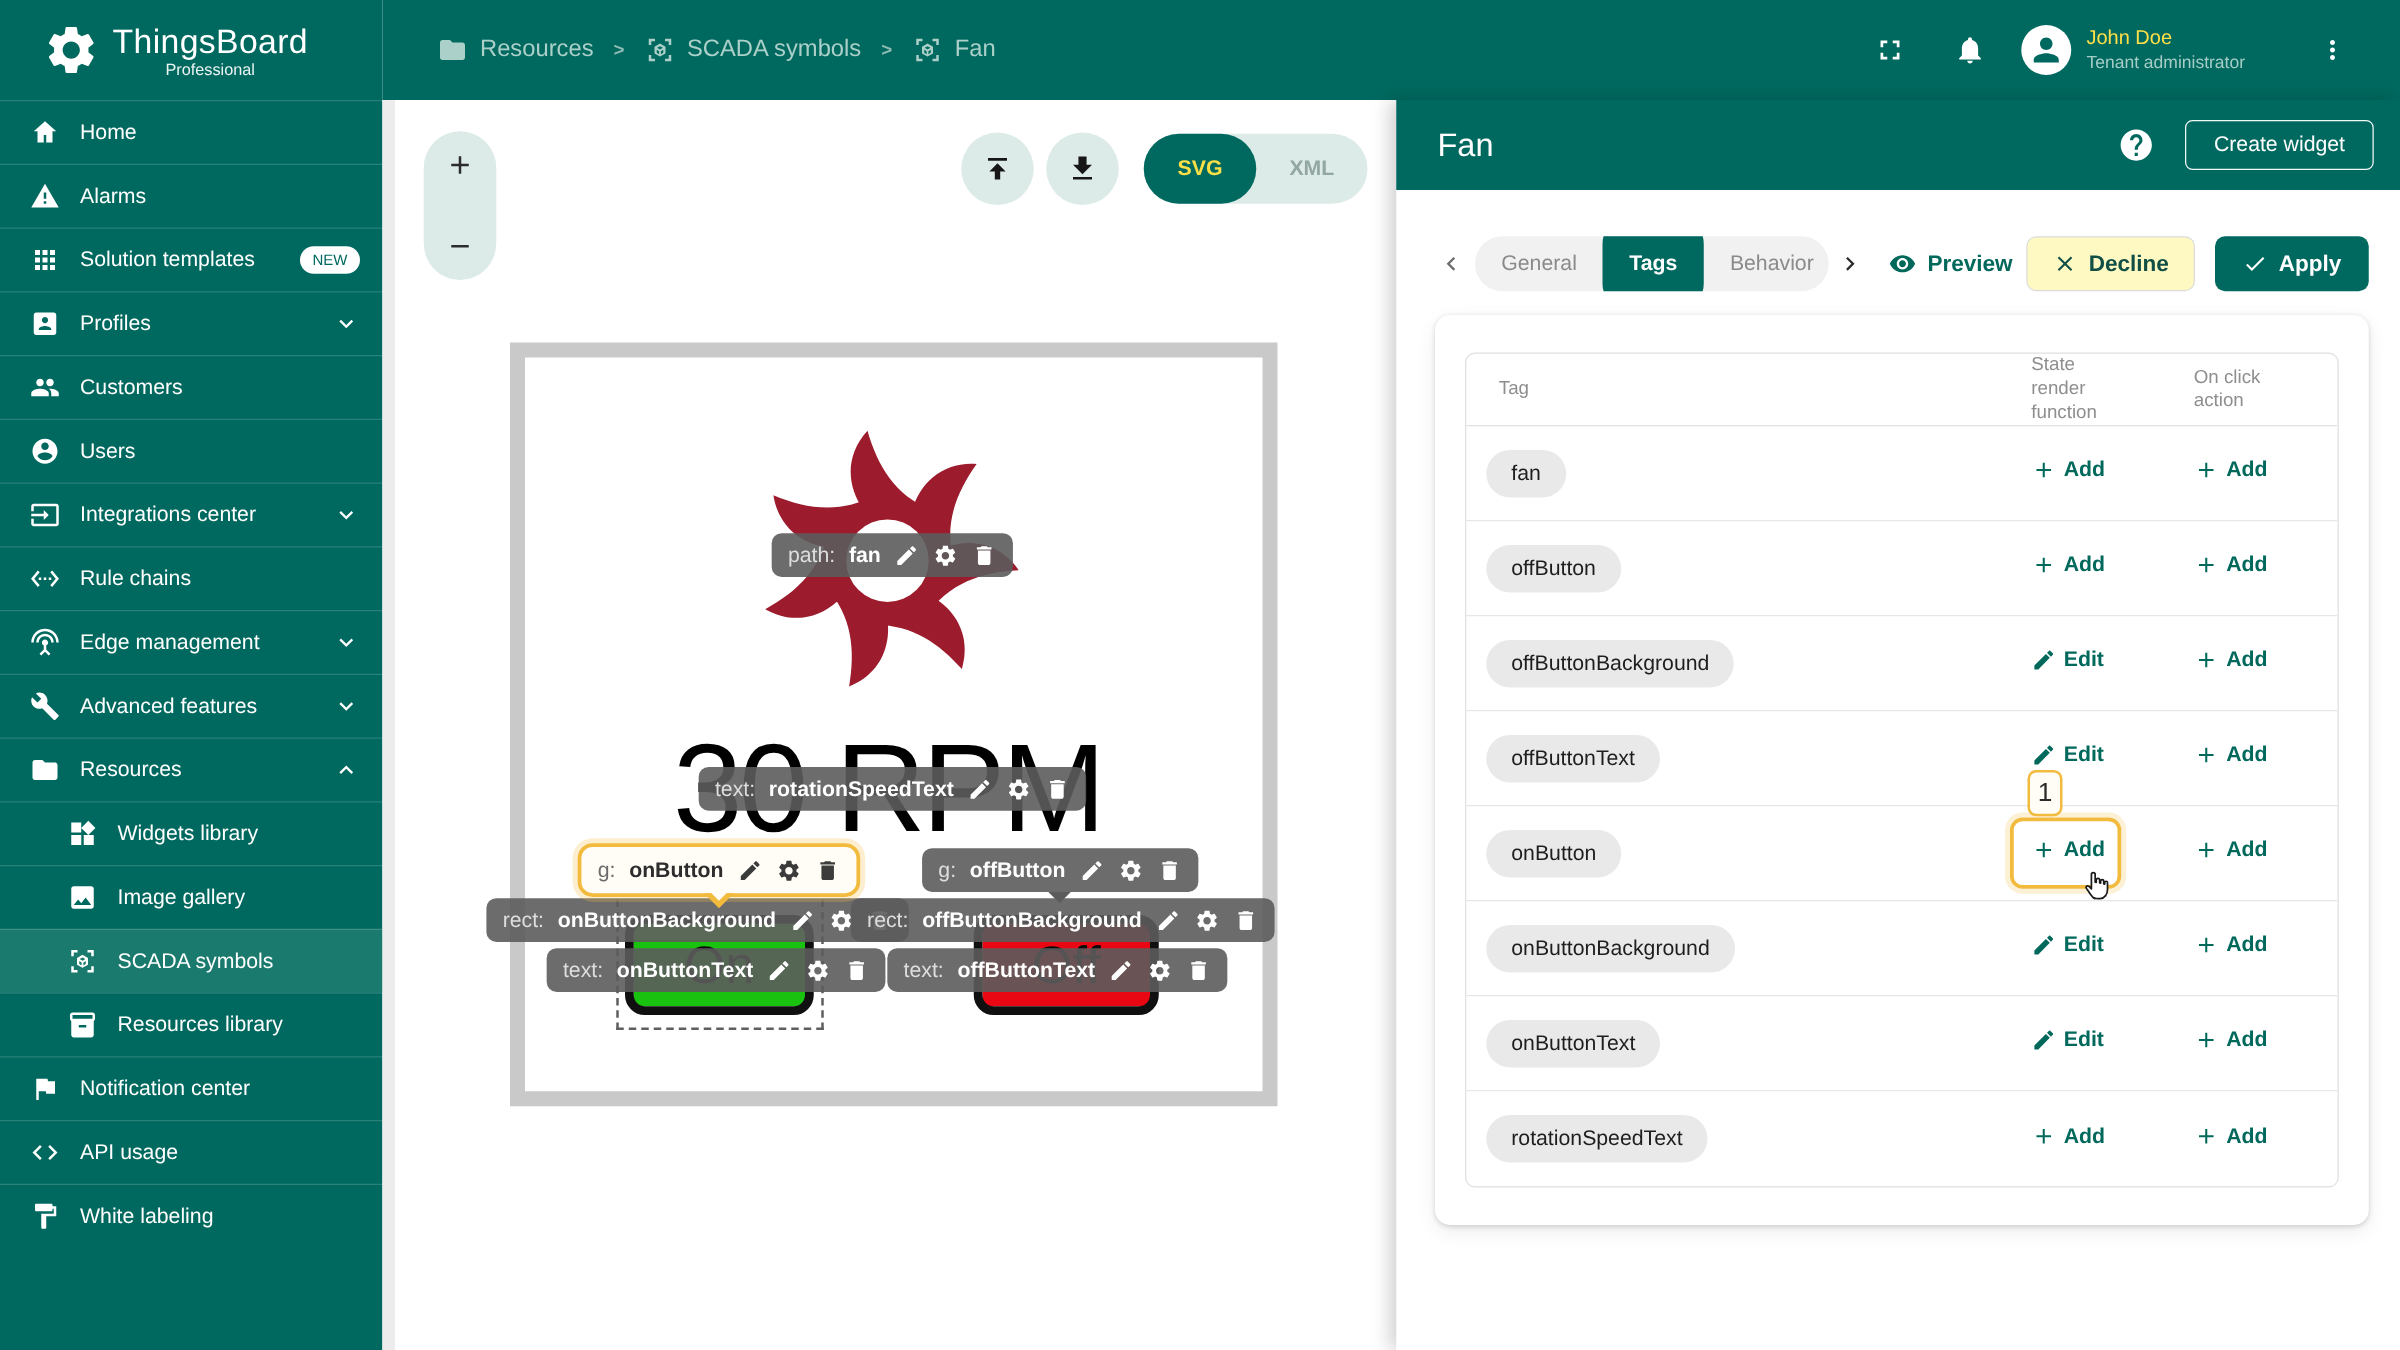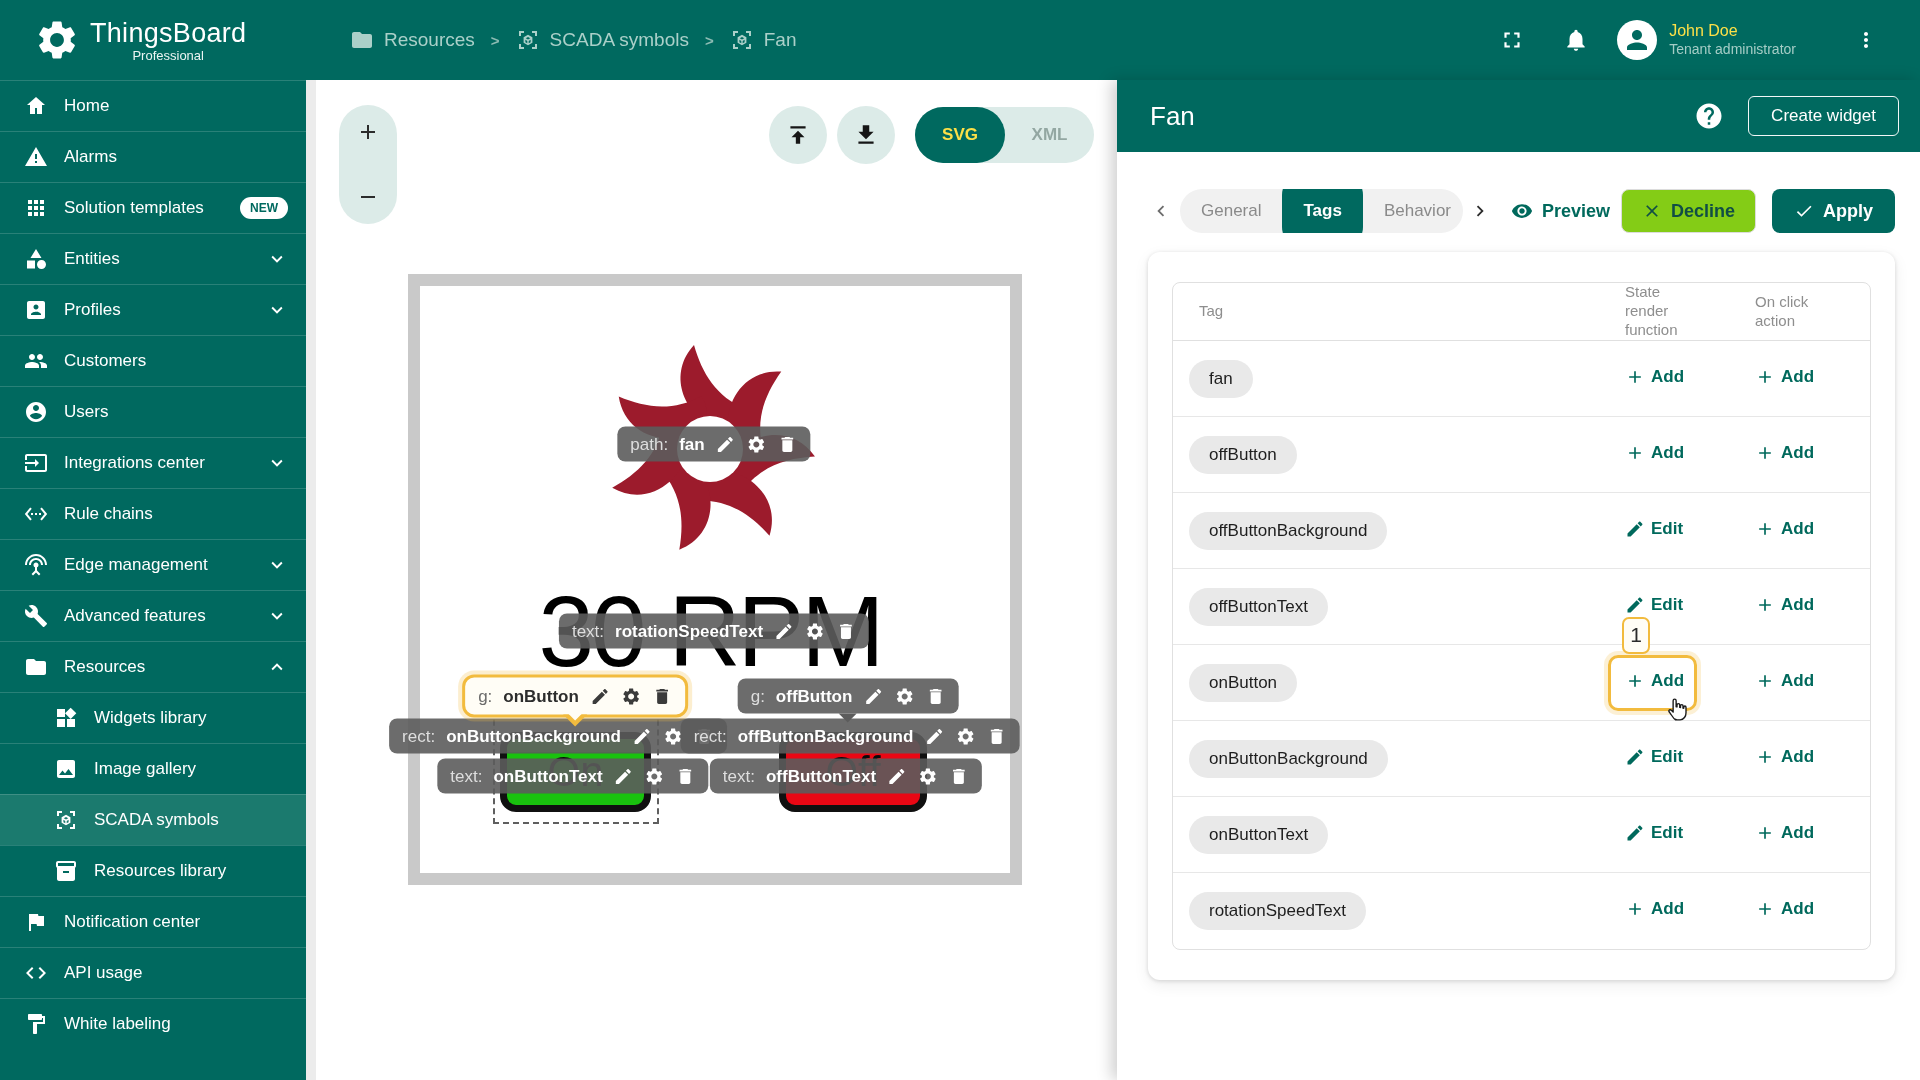--- a/index.html
+++ b/index.html
@@ -17,21 +17,21 @@
   .logo{ height:80px; flex:none; display:flex; align-items:center; padding-left:34px; }
   .logo .i{ width:46px; height:46px; color:#fff; margin-right:10px; }
   .logo-text{ display:flex; flex-direction:column; align-items:center; }
   .logo-title{ font-size:27px; letter-spacing:.3px; }
   .logo-sub{ font-size:13px; margin-top:-1px; color:#eaf5f3; }
   .sb-item{ flex:none; display:flex; align-items:center; height:51px; padding:0 18px 0 24px;
     border-top:1px solid rgba(255,255,255,.16); font-size:17px; font-weight:500; cursor:pointer; }
   .sb-item.child{ padding-left:54px; }
   .sb-item.active{ background:var(--teal-active); }
   .sb-icon{ width:24px; height:24px; margin-right:16px; flex:none; color:#fff; }
-  .sb-badge{ margin-left:auto; background:#fff; color:var(--teal); font-size:12px; font-weight:700;
+  .sb-badge{ margin-left:auto; background:#fff; color:var(--teal); font-size:12px; font-weight:400;
     border-radius:11px; padding:4px 10px; }
   .sb-chevron{ margin-left:auto; width:22px; height:22px; color:#fff; }
 
   
   .main{ flex:1; display:flex; flex-direction:column; min-width:0; }
   .topbar{ height:80px; flex:none; background:var(--teal); display:flex; align-items:center; color:#fff; }
   .crumbs{ display:flex; align-items:center; gap:16px; margin-left:44px; font-size:19px; color:#abd0c9; }
   .crumb{ display:flex; align-items:center; gap:10px; cursor:pointer; }
   .crumb .i{ width:24px; height:24px; color:#abd0c9; }
   .sep{ font-size:15px; font-weight:700; color:#8dbcb4; }
@@ -110,21 +110,21 @@
   .tabbar{ display:flex; align-items:center; background:#f1f1f1; border-radius:24px; height:44px;
     margin-left:8px; width:283px; overflow:hidden; position:relative; flex:none; }
   .tab{ padding:16px 21px; font-size:17px; color:#8a8a8a; cursor:pointer; line-height:44px; }
   .tab.selected{ background:var(--teal); color:#fff; border-radius:22px; font-weight:600; }
   .fwd{ color:#2d2d2d; margin-left:6px; }
   .preview{ display:flex; align-items:center; gap:9px; margin-left:20px; color:var(--accent);
     font-weight:700; font-size:18px; cursor:pointer; }
   .preview .i{ width:22px; height:22px; }
   .btn{ display:flex; align-items:center; gap:9px; height:44px; border-radius:8px; font-size:18px;
     font-weight:700; font-family:inherit; cursor:pointer; }
-  .decline{ margin-left:auto; padding:0 20px; background:#84cc16; border:1px solid #dcdcdc; color:#114e45;align-items:center; }
+  .decline{ margin-left:auto; padding:0 20px; background:#fef9c3; border:1px solid #dcdcdc; color:#114e45;align-items:center; }
   .decline .i{ width:20px; height:20px; }
   .apply{ margin-left:16px; padding:0 22px; background:var(--teal); border:none; color:#fff; }
   .apply .i{ width:20px; height:20px; }
 
   .card{ margin:19px 25px 0 31px; background:#fff; border-radius:12px; padding:30px 24px;
     box-shadow:0 1px 4px rgba(0,0,0,.14), 0 5px 16px rgba(0,0,0,.07); }
   .table{ border:1px solid var(--border); border-radius:8px; overflow:hidden; }
   .thead{ display:flex; align-items:center; height:58px; border-bottom:1px solid var(--border);
     color:#8e8e8e; font-size:15px; line-height:1.25; }
   .th-tag{ flex:1; padding-left:26px; }
@@ -190,34 +190,20 @@
               <path fill-rule="evenodd" fill="currentColor" d="M4 8h4V4H4v4zm6 0h4V4h-4v4zm6-4v4h4V4h-4zM4 14h4v-4H4v4zm6 0h4v-4h-4v4zm6 0h4v-4h-4v4zM4 20h4v-4H4v4zm6 0h4v-4h-4v4zm6 0h4v-4h-4v4z"></path>
             </svg>
           </span>
     <span class="sb-label">Solution templates</span>
     <span class="sb-badge">NEW</span>
 
   </div>
         <div class="sb-item">
     <span class="i sb-icon">
             <svg viewBox="0 0 24 24">
-              <path fill-rule="evenodd" fill="currentColor" d="M12 2l-5.5 9h11L12 2zm5.5 11c-2.49 0-4.5 2.01-4.5 4.5s2.01 4.5 4.5 4.5 4.5-2.01 4.5-4.5-2.01-4.5-4.5-4.5zM3 21.5h8v-8H3v8z"></path>
-            </svg>
-          </span>
-    <span class="sb-label">Entities</span>
-
-    <span class="i sb-chevron">
-            <svg viewBox="0 0 24 24">
-              <path fill-rule="evenodd" fill="currentColor" d="M7.41 8.59L12 13.17l4.59-4.58L18 10l-6 6-6-6 1.41-1.41z"></path>
-            </svg>
-          </span>
-  </div>
-        <div class="sb-item">
-    <span class="i sb-icon">
-            <svg viewBox="0 0 24 24">
               <path fill-rule="evenodd" fill="currentColor" d="M19 3H5c-1.1 0-2 .9-2 2v14c0 1.1.9 2 2 2h14c1.1 0 2-.9 2-2V5c0-1.1-.9-2-2-2zm-7 3.5c1.38 0 2.5 1.12 2.5 2.5s-1.12 2.5-2.5 2.5S9.5 10.38 9.5 9s1.12-2.5 2.5-2.5zM17 17H7v-.75c0-1.66 3.33-2.5 5-2.5s5 .84 5 2.5V17z"></path>
             </svg>
           </span>
     <span class="sb-label">Profiles</span>
 
     <span class="i sb-chevron">
             <svg viewBox="0 0 24 24">
               <path fill-rule="evenodd" fill="currentColor" d="M7.41 8.59L12 13.17l4.59-4.58L18 10l-6 6-6-6 1.41-1.41z"></path>
             </svg>
           </span>

